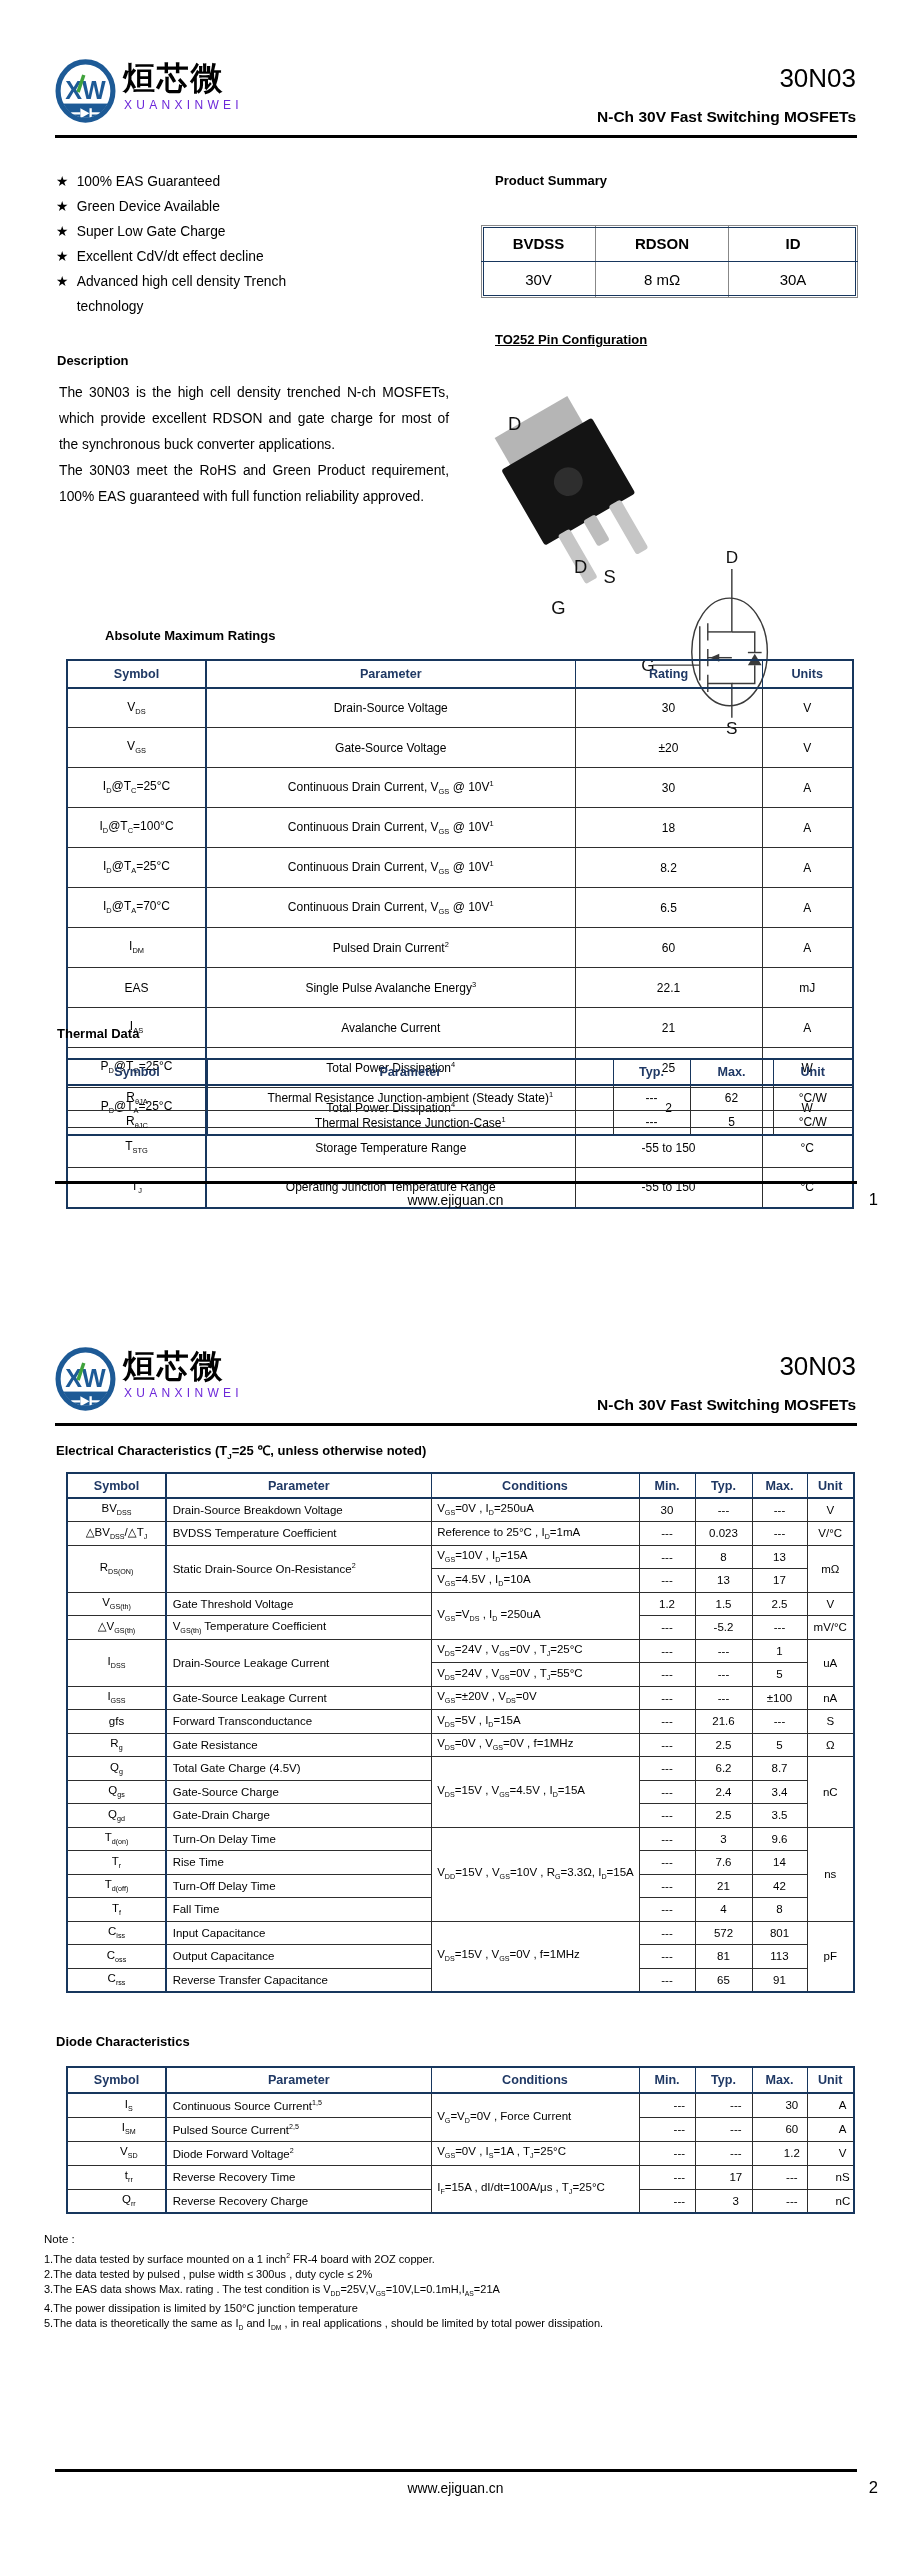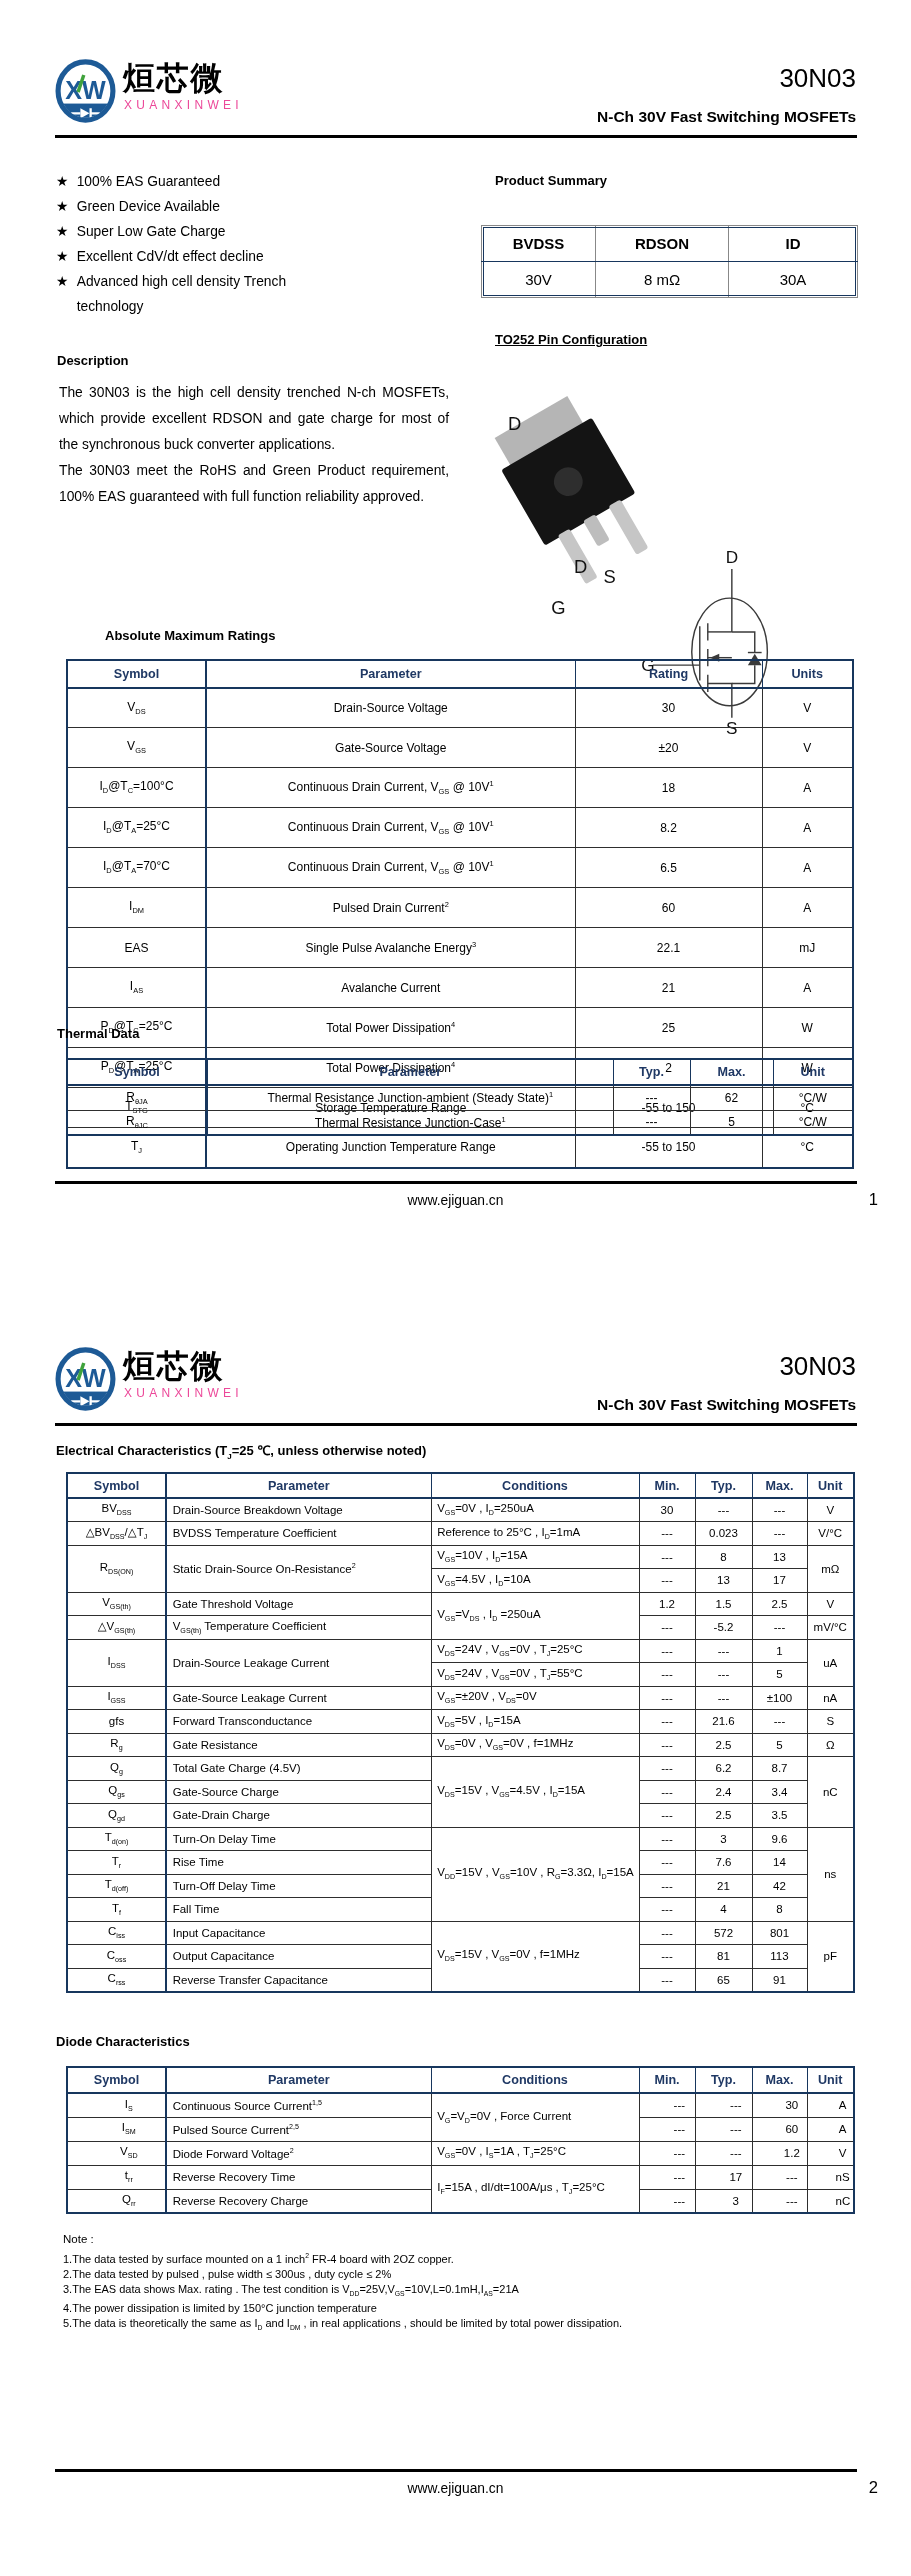--- a/index.html
+++ b/index.html
@@ -4,21 +4,21 @@
 <style>
   html,body{margin:0;padding:0;}
   body{width:911px;height:2576px;position:relative;background:#fff;color:#000;
        font-family:"Liberation Sans", sans-serif;}
   .page{position:absolute;left:0;width:911px;height:1288px;background:#fff;overflow:hidden;}
   #p1{top:0;} #p2{top:1288px;}
 
   
   .logo-svg{position:absolute;left:55px;top:59px;width:61px;height:64px;}
   .brand-cn{position:absolute;left:123px;top:57px;font-size:32px;font-weight:bold;letter-spacing:1.7px;}
-  .brand-en{position:absolute;left:124px;top:98px;font-size:12px;letter-spacing:4.3px;color:#ec4899;}
+  .brand-en{position:absolute;left:124px;top:98px;font-size:12px;letter-spacing:4.3px;color:#6d28d9;}
   .part-no{position:absolute;right:55px;top:63px;font-size:26px;text-align:right;}
   .subtitle{position:absolute;right:55px;top:108px;font-size:15.5px;font-weight:bold;text-align:right;}
   .hdr-rule{position:absolute;left:55px;top:135px;width:802px;height:3.4px;background:#000;}
 
   
   .features{position:absolute;left:56px;top:169px;width:287px;font-size:13.8px;}
   .feature{position:relative;padding-left:20.7px;line-height:25px;}
   .star{position:absolute;left:0;top:0;}
 
   
@@ -58,21 +58,21 @@
   
   .ec-h{position:absolute;left:56px;top:153px;font-size:13px;font-weight:bold;}
   .ec-t{position:absolute;left:66px;top:184px;width:787px;}
   .ec-t tr{height:23.5px;} .ec-t tr.hr{height:25px;}
   .ec-t td{font-size:11.5px;}
   .di-h{position:absolute;left:56px;top:746px;font-size:13px;font-weight:bold;}
   .di-t{position:absolute;left:66px;top:778px;width:787px;}
   .di-t tr{height:24px;} .di-t tr.hr{height:26px;}
   .di-t td{font-size:11.5px;padding-left:28px;}
 
-  .notes{position:absolute;left:63px;top:944px;font-size:11px;line-height:15px;}
+  .notes{position:absolute;left:44px;top:944px;font-size:11px;line-height:15px;}
   .note-h{font-size:11.5px;margin-bottom:1.1px;}
 
   sub{font-size:0.62em;} sup{font-size:0.62em;vertical-align:super;}
   svg text{font-family:"Liberation Sans", sans-serif;}
 </style>
 </head>
 <body>
 
 <section class="page" id="p1">
 
@@ -193,20 +193,26 @@
           <td>30</td>
           <td>V</td>
         </tr>
     <tr>
           <td class="ds">V<sub>GS</sub></td>
           <td>Gate-Source Voltage</td>
           <td>±20</td>
           <td>V</td>
         </tr>
     <tr>
+          <td class="ds">I<sub>D</sub>@T<sub>C</sub>=25°C</td>
+          <td>Continuous Drain Current, V<sub>GS</sub> @ 10V<sup>1</sup></td>
+          <td>30</td>
+          <td>A</td>
+        </tr>
+    <tr>
           <td class="ds">I<sub>D</sub>@T<sub>C</sub>=100°C</td>
           <td>Continuous Drain Current, V<sub>GS</sub> @ 10V<sup>1</sup></td>
           <td>18</td>
           <td>A</td>
         </tr>
     <tr>
           <td class="ds">I<sub>D</sub>@T<sub>A</sub>=25°C</td>
           <td>Continuous Drain Current, V<sub>GS</sub> @ 10V<sup>1</sup></td>
           <td>8.2</td>
           <td>A</td>

